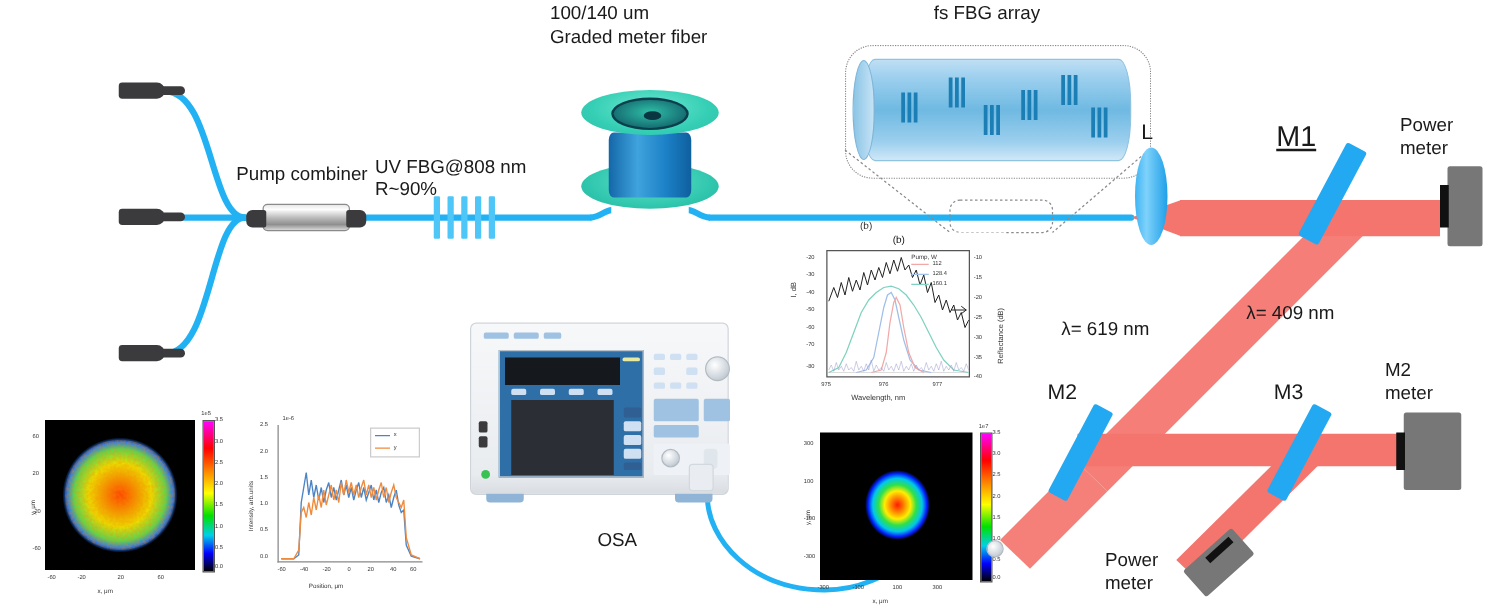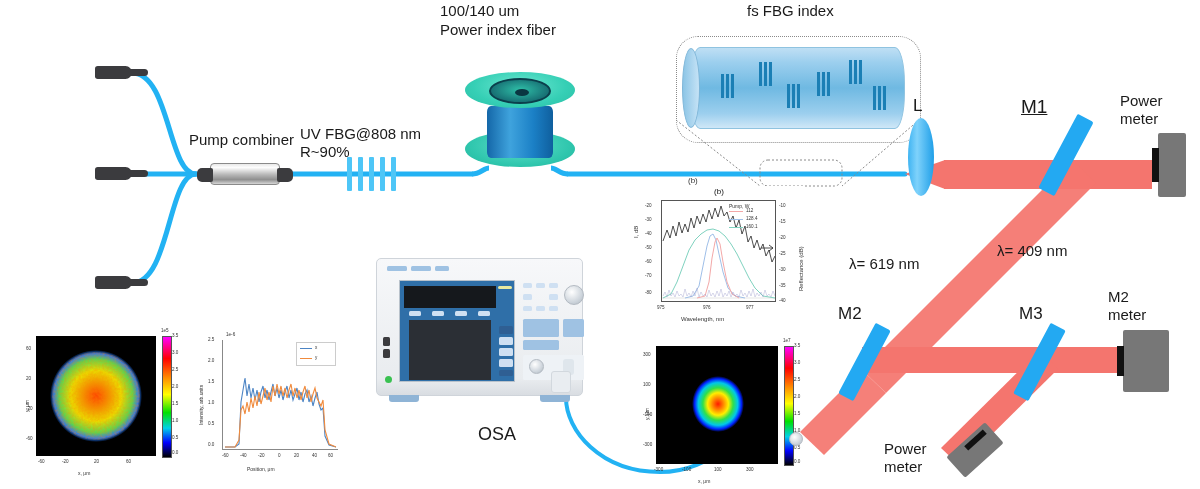--- a/index.html
+++ b/index.html
@@ -146,29 +146,29 @@
   <div class="lbl c" style="left:300px;top:143px;width:120px;">R~90%</div>
   <div class="fbgbars" style="left:347px;top:157px;">
     <i></i>
       <i></i>
       <i></i>
       <i></i>
       <i></i>
   </div>
 
   <div class="lbl c" style="left:440px;top:2px;width:210px;">100/140 um</div>
-  <div class="lbl c" style="left:440px;top:21px;width:210px;">Power index fiber</div>
+  <div class="lbl c" style="left:440px;top:21px;width:210px;">Graded meter fiber</div>
   <div class="spool" style="left:465px;top:58px;">
     <div class="sp-flange bot"></div>
     <div class="sp-drum"></div>
     <div class="sp-flange top"></div>
     <div class="sp-hub"></div>
   </div>
 
-  <div class="lbl" style="left:747px;top:2px;">fs FBG index</div>
+  <div class="lbl" style="left:747px;top:2px;">fs FBG array</div>
   <div class="inset" style="left:676px;top:36px;width:243px;height:105px;"></div>
   <div class="tube" style="left:690px;top:47px;width:215px;height:82px;">
     <div class="tube-cap"></div>
     <div class="grat" style="left:30px;top:26px;height:24px;">
         <i style="height:24px"></i>
         <i style="height:24px"></i>
         <i style="height:24px"></i>
       </div>
     <div class="grat" style="left:68px;top:14px;height:24px;">
         <i style="height:24px"></i>
@@ -197,21 +197,21 @@
       </div>
   </div>
   <svg class="ov">
     <path d="M676,120 L760,186 M919,120 L842,186" stroke="#8a8a8a" stroke-width="1" stroke-dasharray="2,2" fill="none"></path>
     <rect x="760" y="160" width="82" height="26" rx="8" fill="none" stroke="#8a8a8a" stroke-width="1" stroke-dasharray="2,2"></rect>
   </svg>
 
   <div class="lbl" style="left:913px;top:96px;font-size:17px;">L</div>
   <div class="lens" style="left:908px;top:118px;width:26px;height:78px;"></div>
 
-  <div class="lbl" style="left:1021px;top:96px;font-size:19px;text-decoration:underline;">M1</div>
+  <div class="lbl" style="left:1021px;top:96px;font-size:23px;text-decoration:underline;">M1</div>
   <div class="mirror" style="left:1057px;top:113px;width:18px;height:84px;transform:rotate(28deg);"></div>
 
   <div class="lbl" style="left:997px;top:242px;">λ= 409 nm</div>
   <div class="lbl" style="left:849px;top:255px;">λ= 619 nm</div>
 
   <div class="lbl" style="left:838px;top:304px;font-size:17px;">M2</div>
   <div class="mirror" style="left:856px;top:322px;width:17px;height:80px;transform:rotate(28deg);"></div>
 
   <div class="lbl" style="left:1019px;top:304px;font-size:17px;">M3</div>
   <div class="mirror" style="left:1031px;top:322px;width:17px;height:80px;transform:rotate(28deg);"></div>
@@ -269,21 +269,21 @@
     <div class="knob" style="left:152px;top:100px;width:15px;height:15px;"></div>
     <div class="blk" style="left:186px;top:100px;width:11px;height:16px;background:#dfe6ec;border-radius:3px;"></div>
 
     <div class="blk" style="left:6px;top:78px;width:7px;height:9px;background:#3b3b3e;"></div>
     <div class="blk" style="left:6px;top:90px;width:7px;height:9px;background:#3b3b3e;"></div>
     <div class="led" style="left:8px;top:117px;"></div>
     <div class="foot" style="left:12px;bottom:-7px;width:30px;"></div>
     <div class="foot" style="right:12px;bottom:-7px;width:30px;"></div>
   </div>
   <div class="blk" style="position:absolute;left:551px;top:371px;width:18px;height:20px;background:#e9edf1;border-radius:3px;border:1px solid #d2d8de;"></div>
-  <div class="lbl" style="left:478px;top:424px;font-size:18px;">OSA</div>
+  <div class="lbl" style="left:478px;top:424px;font-size:15px;">OSA</div>
 
   <div class="spec" style="left:633px;top:186px;width:172px;height:148px;">
     <div style="position:absolute;left:0;right:0;top:1px;text-align:center;font-size:8px;">(b)</div>
     <div class="spec-box" style="left:28px;top:14px;width:115px;height:102px;"></div>
     <svg class="ov" style="width:172px;height:148px;">
       <clipPath id="cp">
           <rect x="29" y="15" width="113" height="100"></rect>
         </clipPath>
       <g clip-path="url(#cp)">
 

